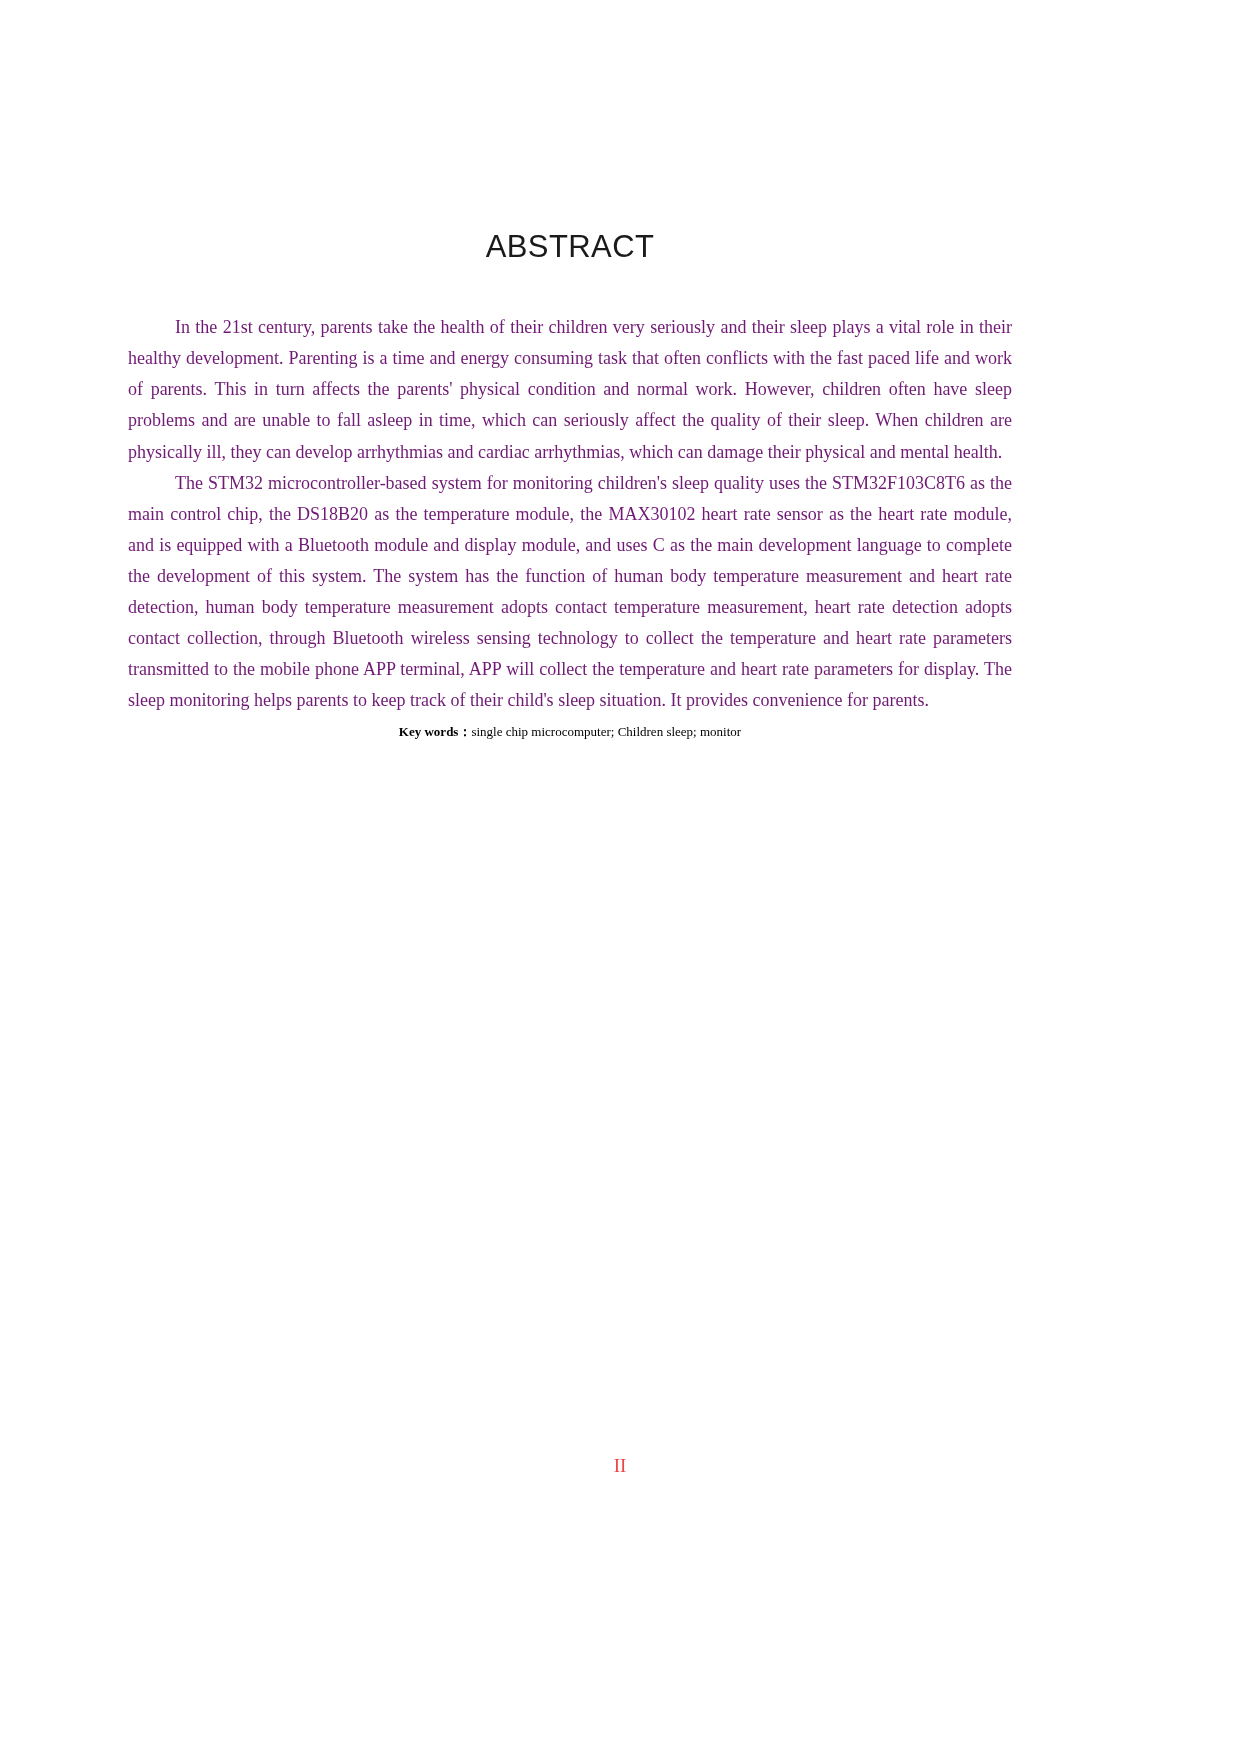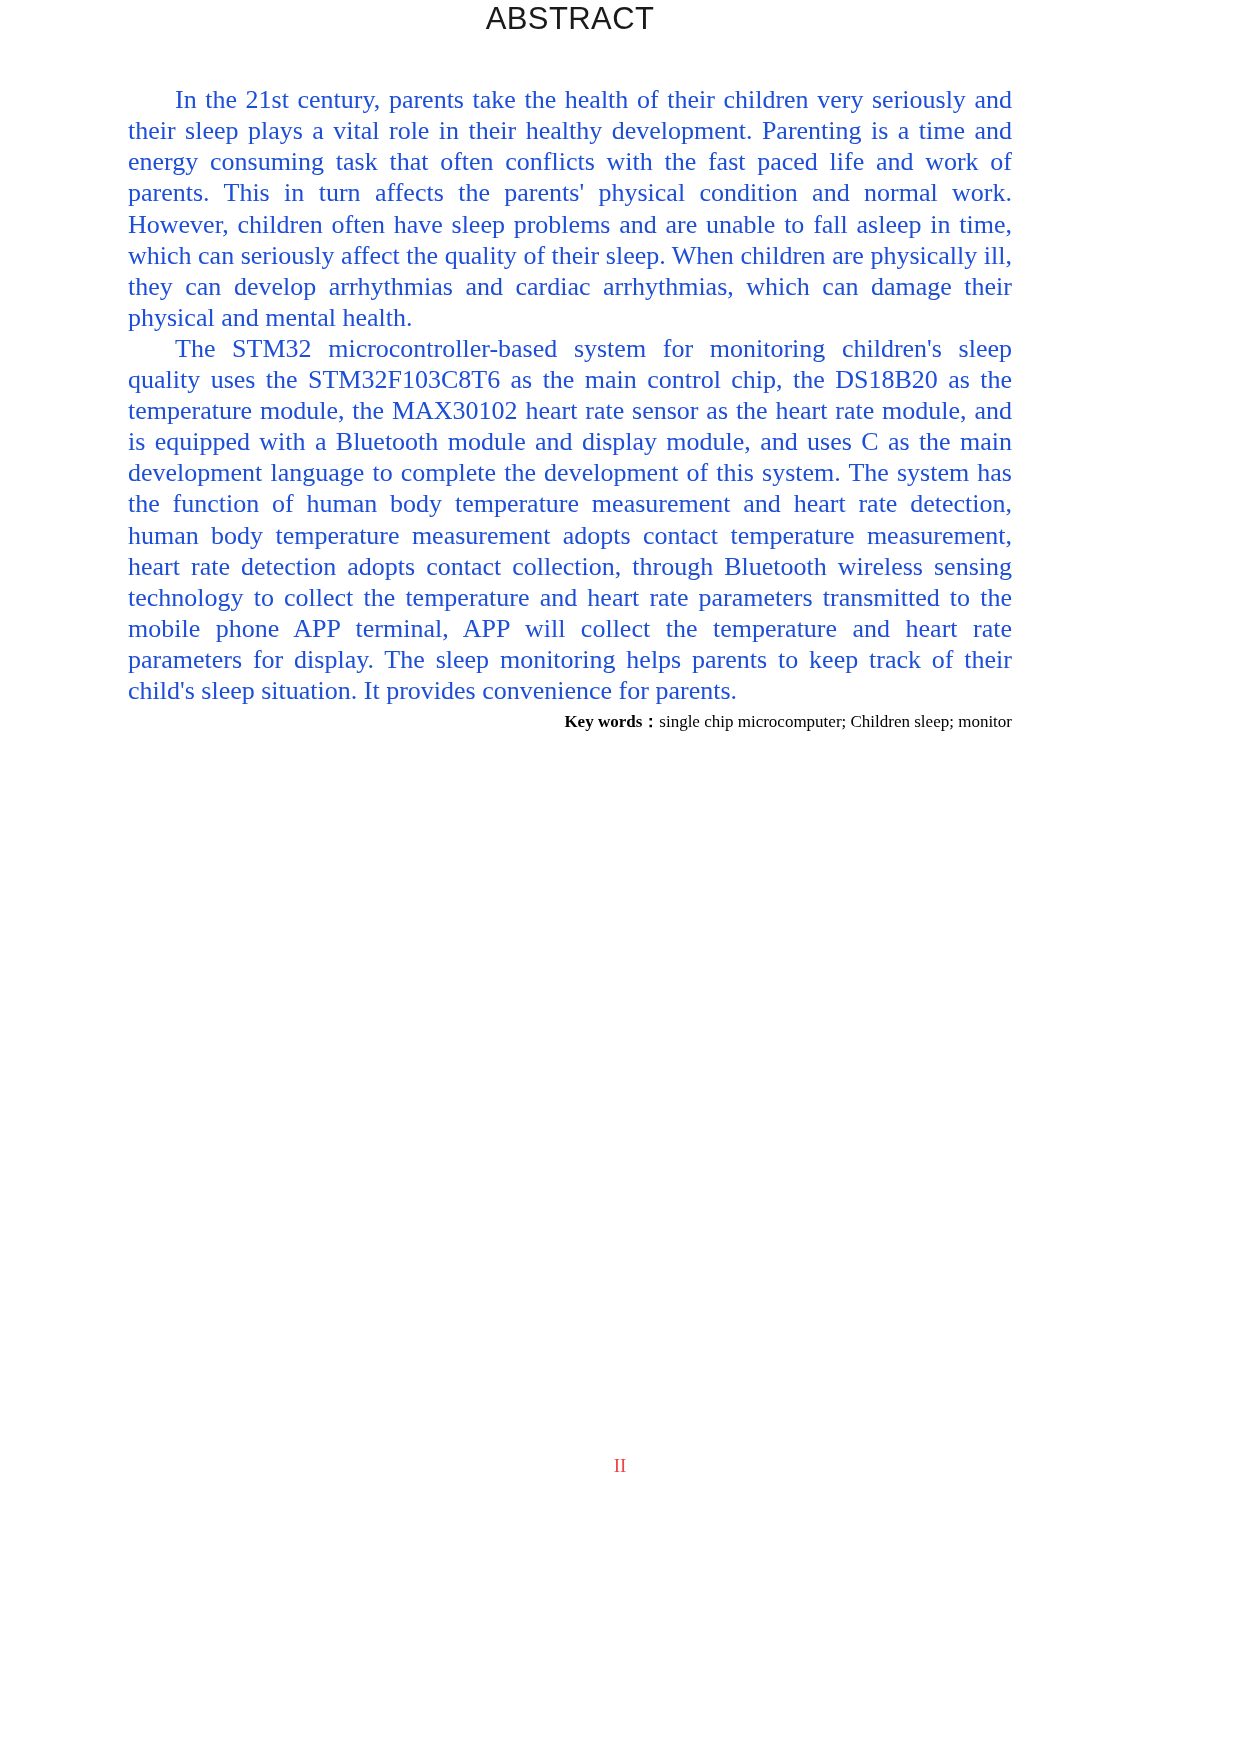--- a/index.html
+++ b/index.html
@@ -32,45 +32,46 @@
     width: 884px;
   }
 
   .abstract-title {
     font-family: "Liberation Sans", "DejaVu Sans", sans-serif;
     font-size: 31px;
     font-weight: 400;
     text-align: center;
     letter-spacing: 0.4px;
     margin: 0;
+    padding-top: 228px;
     line-height: 1.2;
     color: #1a1a1a;
   }
 
   .body-block {
     margin-top: 47px;
   }
 
   p.para {
     margin: 0;
-    font-size: 26px;
+    font-size: 18px;
     line-height: 31.1px;
     text-align: justify;
     text-justify: inter-word;
     text-indent: 47px;
-    color: #1d4ed8;
+    color: #701a75;
     hyphens: none;
     -webkit-hyphens: none;
   }
 
   .keywords-line {
     margin: 0;
-    font-size: 17px;
+    font-size: 13px;
     line-height: 31.1px;
-    text-align: right;
+    text-align: center;
     text-indent: 0;
   }
 
   .keywords-label {
     font-weight: bold;
   }
 
   .keywords-value {
     font-weight: normal;
   }

